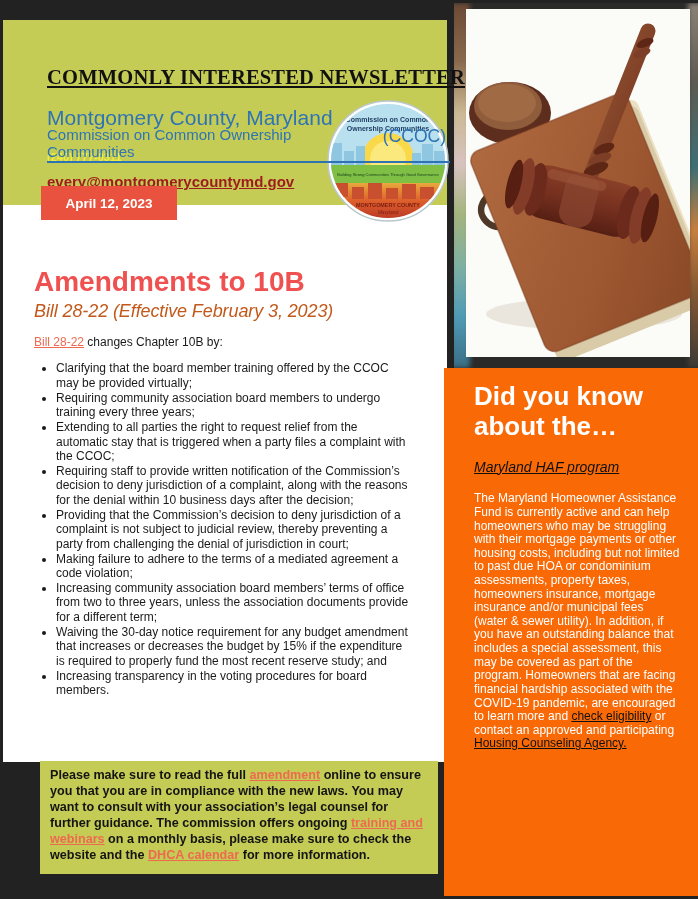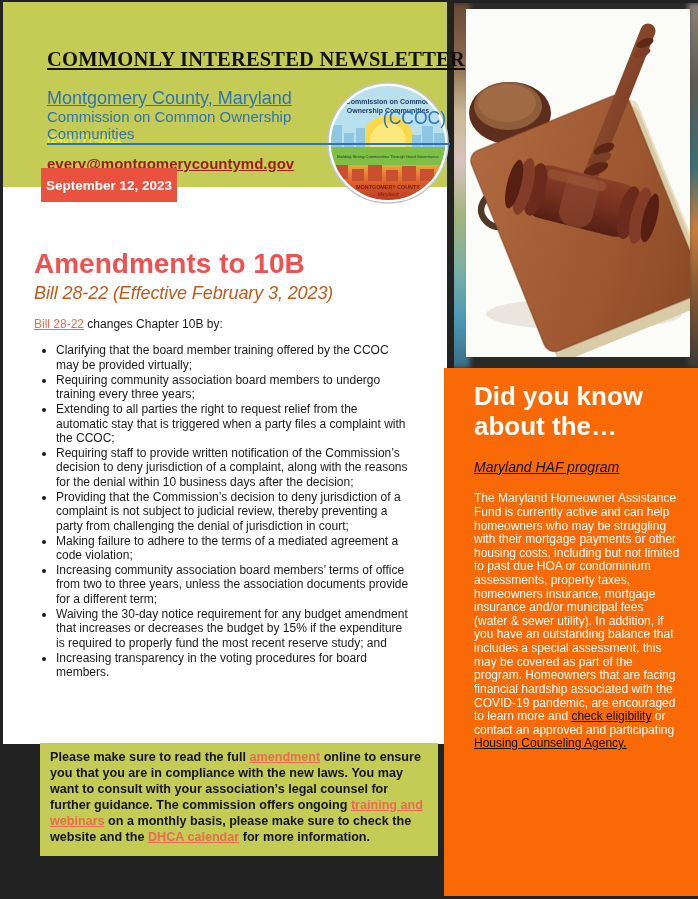--- a/index.html
+++ b/index.html
@@ -4,36 +4,36 @@
 <style>
   * { margin:0; padding:0; box-sizing:border-box; }
   html,body { background:#555; }
   .page {
     position:relative; width:698px; height:899px;
     background:#222; overflow:hidden;
     font-family:"Liberation Sans", sans-serif;
   }
   
   .left-col {
-    position:absolute; left:3px; top:2px; width:444px; height:742px;
+    position:absolute; left:3px; top:20px; width:444px; height:742px;
     background:#ffffff;
   }
   .header-green {
     position:relative; width:444px; height:185px;
     background:#c5cc55; overflow:visible; z-index:2;
   }
   .nl-title {
     position:absolute; left:44px; top:46px;
     font-family:"Liberation Serif", serif;
     font-size:20.5px; font-weight:bold; color:#111;
     text-decoration:underline; letter-spacing:.2px; white-space:nowrap;
   }
   .hdr-link { position:absolute; left:44px; white-space:nowrap; }
   .county-link {
-    top:86px; font-size:18px; color:#2e74b5; text-decoration:underline; cursor:pointer;text-align:center;
+    top:86px; font-size:21px; color:#2e74b5; cursor:pointer;text-align:center;
   }
   .commission-line {
     position:absolute; left:44px; top:106px; width:403px;
     display:flex; align-items:flex-start;
     border-bottom:2px solid #2e74b5; padding-bottom:1px; z-index:5;
   }
   .commission-line a { color:#2e74b5; text-decoration:none; cursor:pointer; }
   .commission-text { font-size:15px; }
   .ccoc-text { font-size:17.5px; margin-left:auto; padding-right:4px; }
   .phone { top:131px; font-size:11px; font-weight:bold; color:#f1ee3b;text-align:right; }
@@ -124,21 +124,21 @@
       <a class="hdr-link county-link">Montgomery County, Maryland</a>
 
       <div class="commission-line">
         <a class="commission-text">Commission on Common Ownership Communities</a>
         <a class="ccoc-text">(CCOC)</a>
       </div>
 
       <div class="hdr-link phone">(240) 777-0311</div>
       <a class="hdr-link email">every@montgomerycountymd.gov</a>
 
-      <div class="date-badge">September 12, 2023</div>
+      <div class="date-badge">April 12, 2023</div>
 
       <svg class="logo" viewBox="0 0 124 124">
         <defs>
           <clipPath id="logoClip">
               <circle cx="62" cy="62" r="57"></circle>
             </clipPath>
           <linearGradient id="logoBottom" x1="0" y1="0" x2="0" y2="1">
             <stop offset="0" stop-color="#e8a93c"></stop>
             <stop offset="0.45" stop-color="#dd5e2b"></stop>
             <stop offset="1" stop-color="#b23225"></stop>

